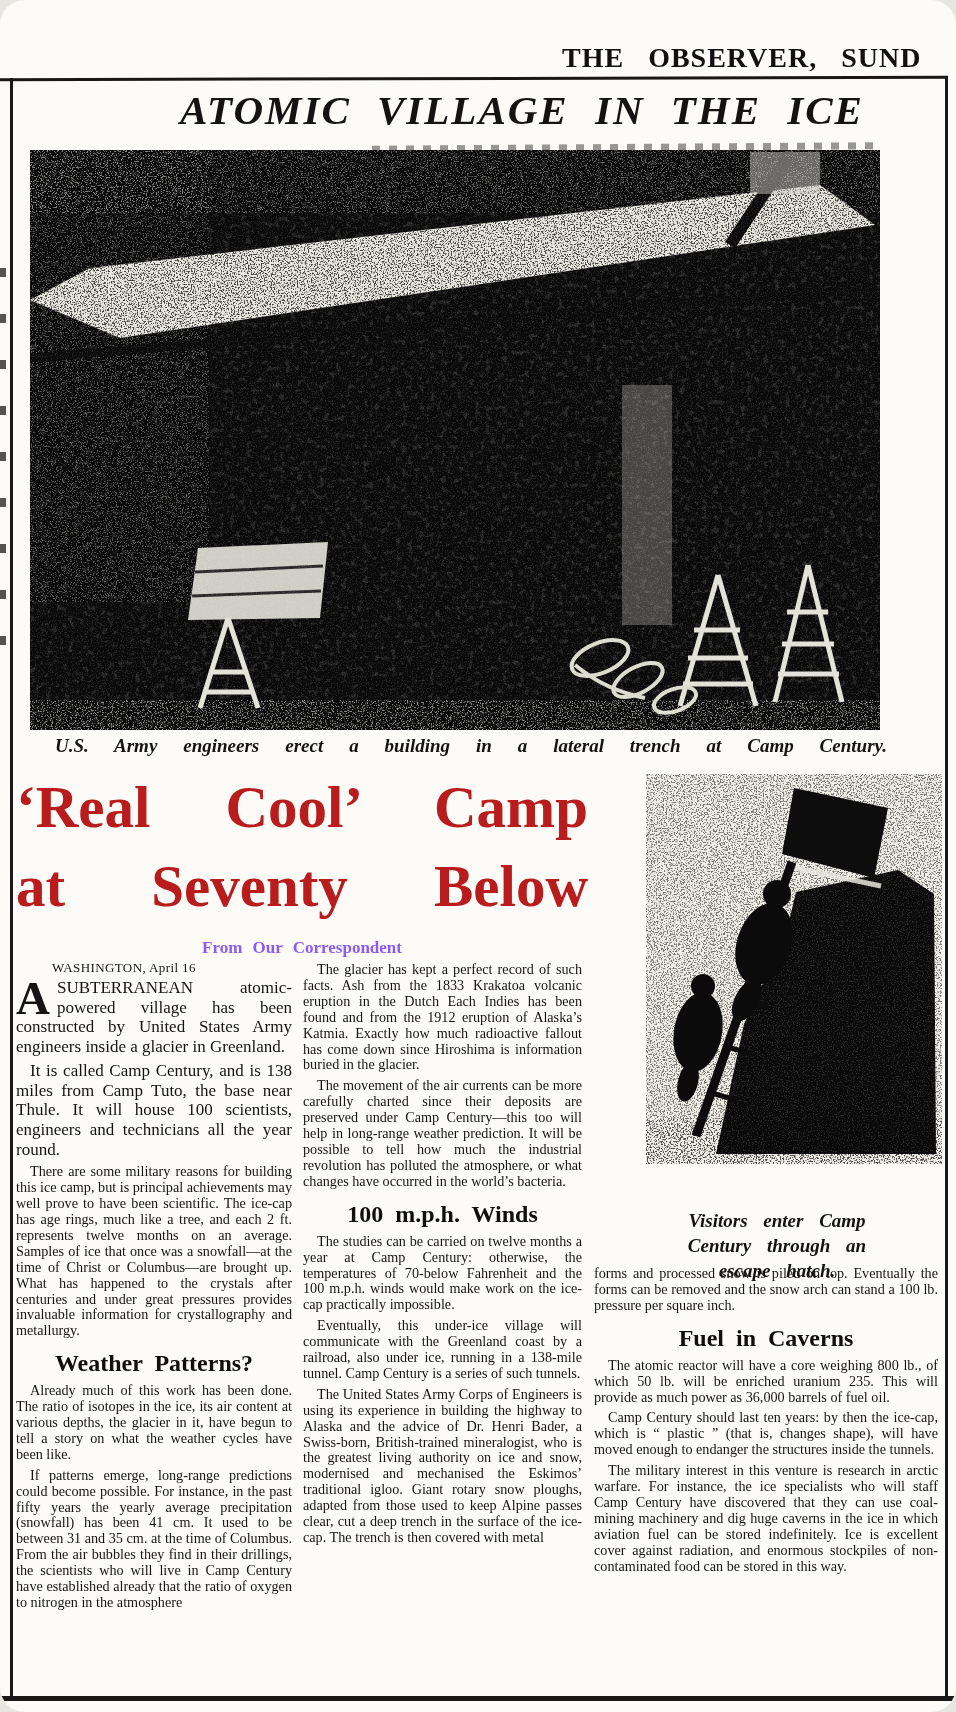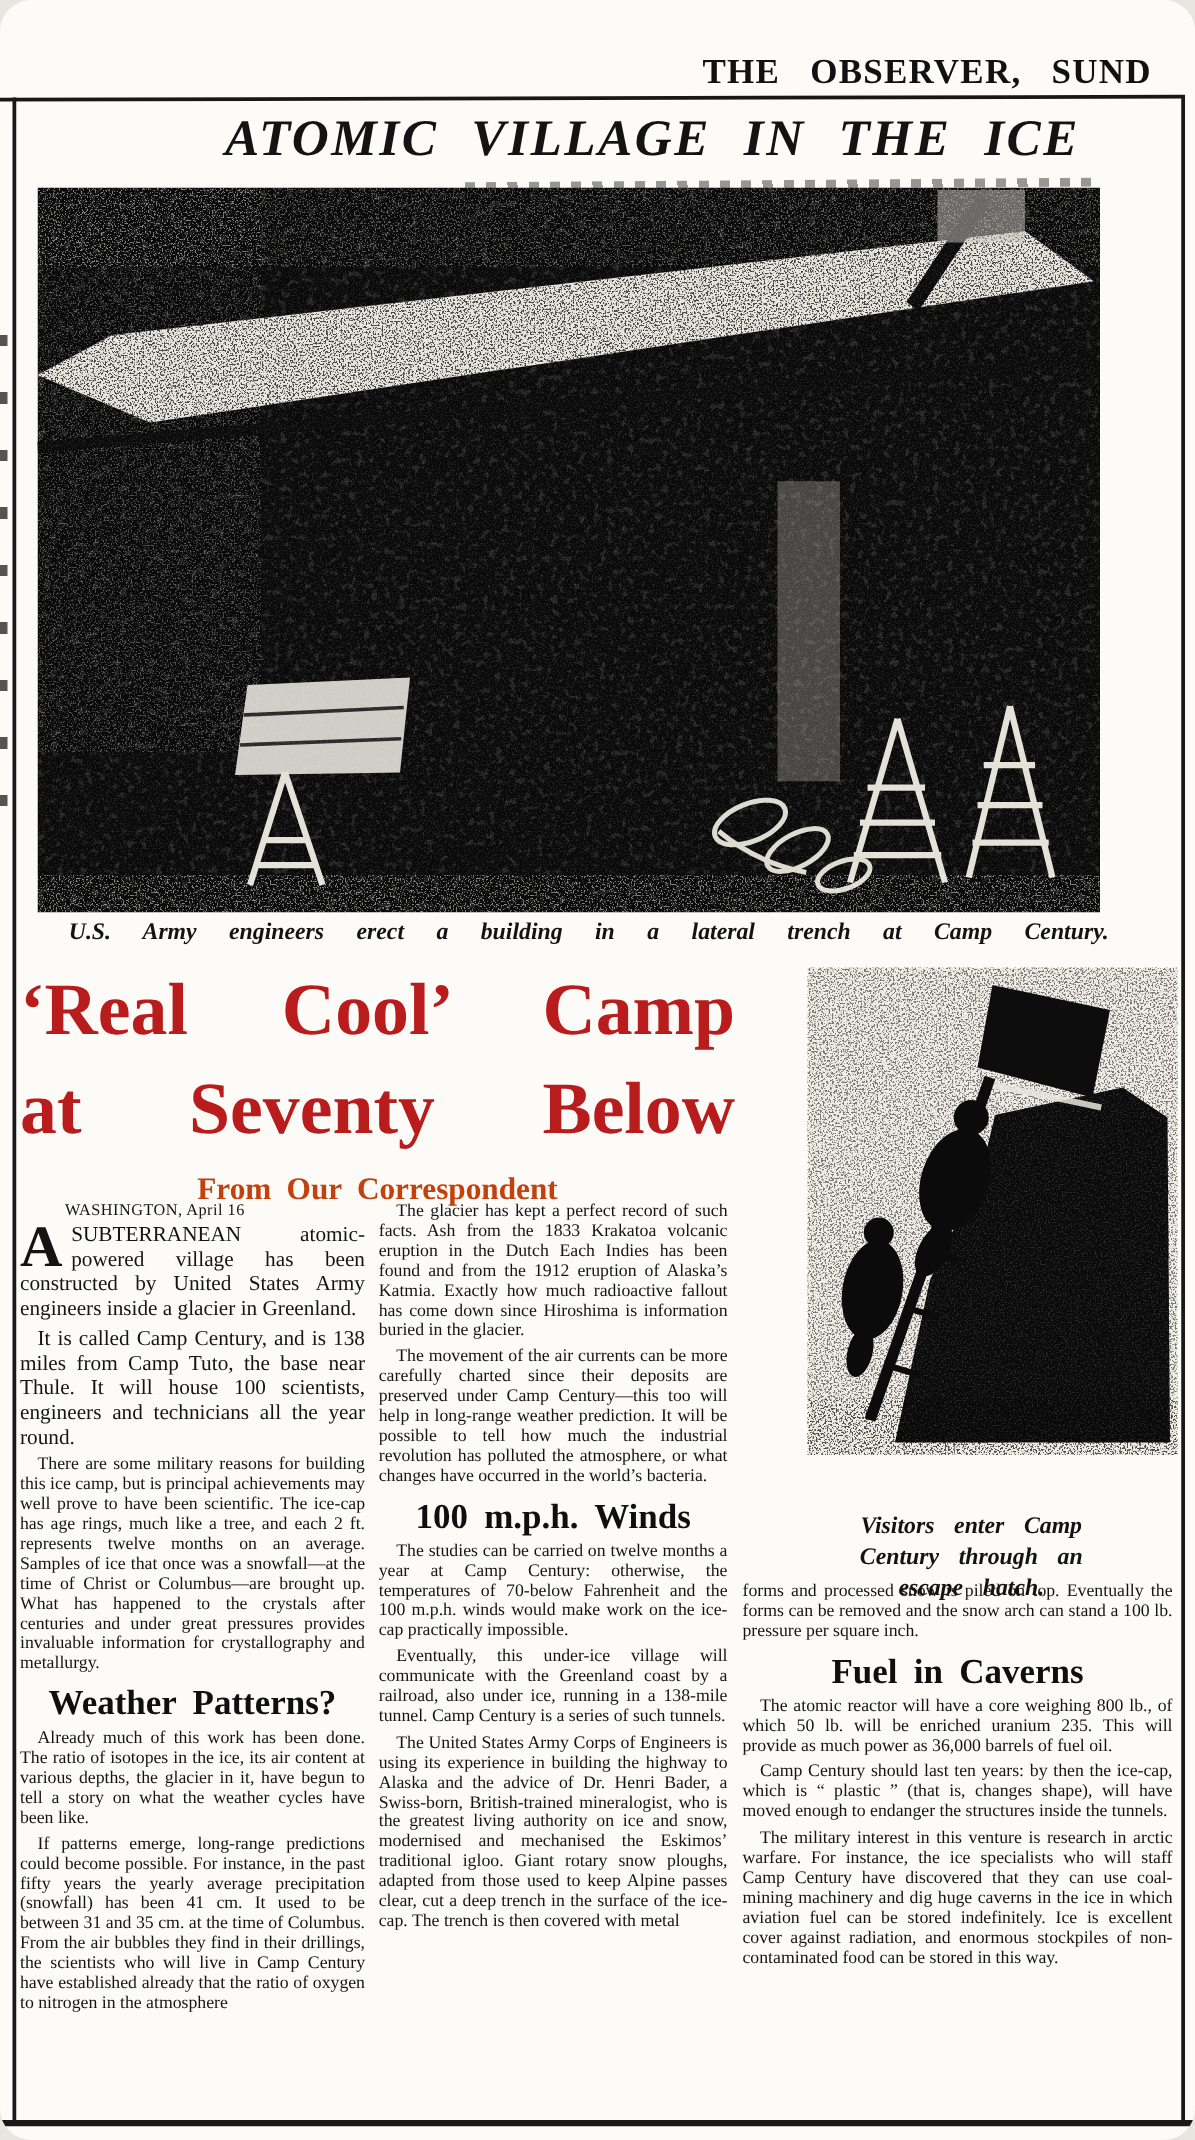--- a/index.html
+++ b/index.html
@@ -48,37 +48,37 @@
   }
   #caption-hatch{left:612px;top:1176px;width:330px;text-align:center;word-spacing:11px;margin-top:32px;}
   
   #headline{left:16px;top:768px;width:572px;}
   .hl-line{
     font-weight:bold;font-size:59px;line-height:79px;color:#b91c1c;
     text-align:justify;text-align-last:justify;word-spacing:4px;
   }
   #byline{
     left:16px;top:938px;width:572px;text-align:center;
-    font-weight:bold;font-size:25px;word-spacing:6px;color:#c2410c;
+    font-weight:bold;font-size:17px;word-spacing:6px;color:#8b5cf6;
   }
   
   .col{font-size:14.2px;line-height:15.9px;text-align:justify;color:#141414;}
   #col-left{left:16px;top:960px;width:276px;}
   #col-mid{left:303px;top:962px;width:279px;}
   #col-right{left:594px;top:1266px;width:344px;font-family:Liberation Serif, serif;}
   .col p{margin:0 0 5px 0;text-indent:14px;}
   .col p.first{text-indent:0;}
   .lead{font-size:17px;line-height:19.6px;}
   .dateline{text-indent:36px !important;font-size:13px;letter-spacing:.4px;margin-bottom:2px !important;}
   .dropcap{
     float:left;font-weight:bold;font-size:47px;line-height:37px;
     padding:2px 7px 0 0;
   }
   .subhead{
-    font-weight:bold;font-size:28px;line-height:26px;text-align:center;text-indent:0 !important;
+    font-weight:bold;font-size:24px;line-height:26px;text-align:center;text-indent:0 !important;
     word-spacing:6px;margin:11px 0 7px 0 !important;color:#0f0f0f;
   }
 </style>
 </head>
 <body>
 
 <div id="page">
 
   <div class="abs" id="masthead"><span>THE OBSERVER, SUN</span><span>D</span></div>
 

